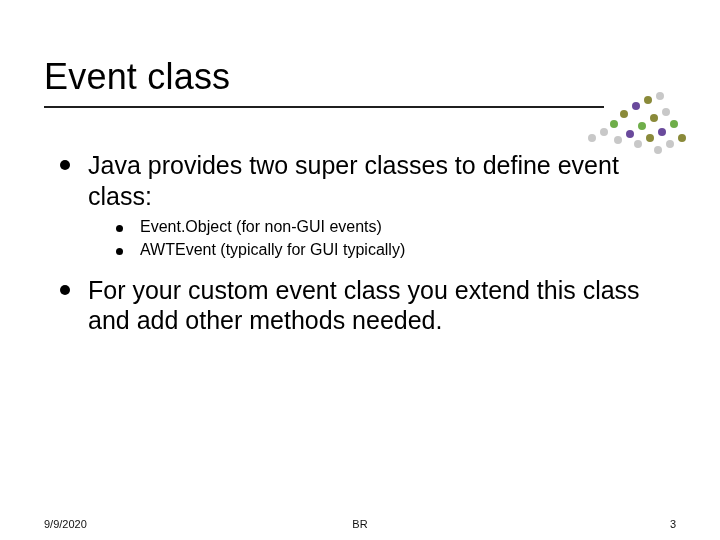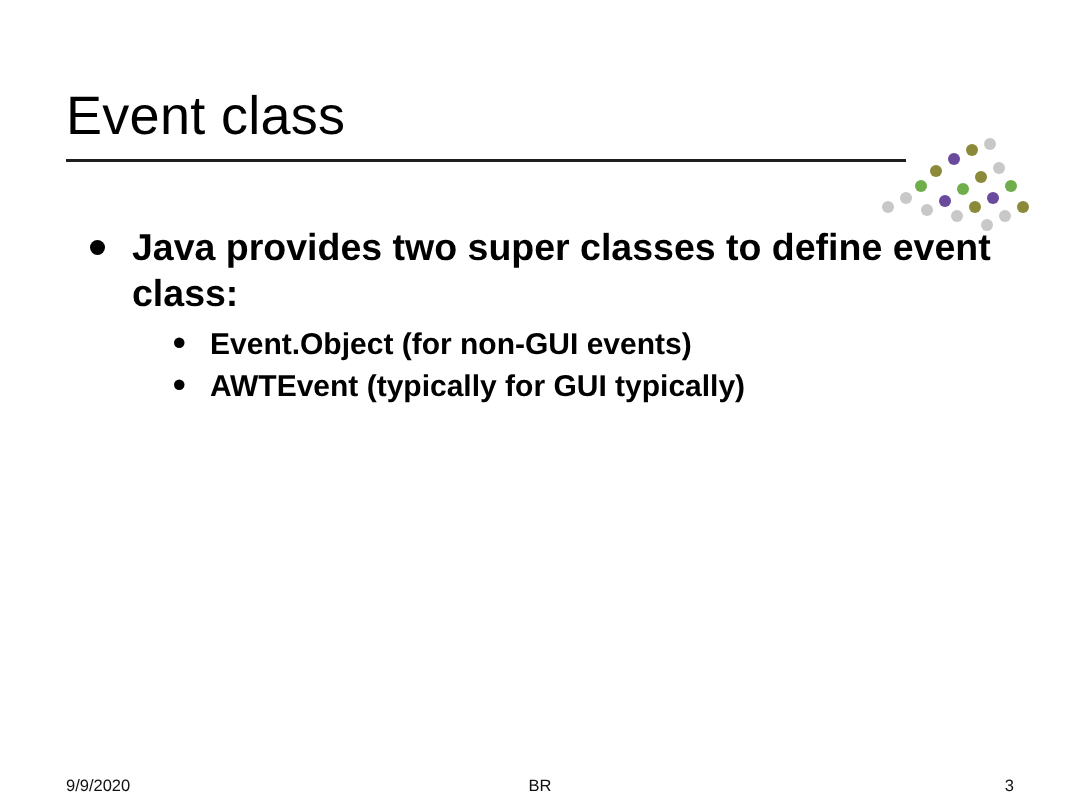--- a/index.html
+++ b/index.html
@@ -53,39 +53,38 @@
     left: 60px;
     top: 150px;
     right: 50px;
   }
   .bullet-l1 {
     position: relative;
     padding-left: 28px;
     font-size: 25px;
     line-height: 1.22;
     margin-bottom: 6px;
-    font-weight: bold;
   }
   .bullet-l1::before {
     content: "";
     position: absolute;
     left: 0;
     top: 10px;
     width: 10px;
     height: 10px;
     border-radius: 50%;
     background: #000;
   }
   .sublist {
     margin: 6px 0 14px 28px;
   }
   .bullet-l2 {
     position: relative;
     padding-left: 24px;
-    font-size: 20px;
+    font-size: 16px;
     line-height: 1.3;
     margin-bottom: 2px;
   }
   .bullet-l2::before {
     content: "";
     position: absolute;
     left: 0;
     top: 8px;
     width: 7px;
     height: 7px;
@@ -142,20 +141,23 @@
         <div class="bullet-l2">
           <span>Event.Object (for non-GUI events)</span>
         </div>
         <div class="bullet-l2">
           <span>AWTEvent (typically for GUI typically)</span>
         </div>
       </div>
     </div>
 
 
+    <div class="bullet-l1">
+      <span>For your custom event class you extend this class and add other methods needed.</span>
+    </div>
 
   </div>
 
   <div class="footer">
     <span class="date">9/9/2020</span>
     <span class="center">BR</span>
     <span class="num">3</span>
   </div>
 
 </div>

